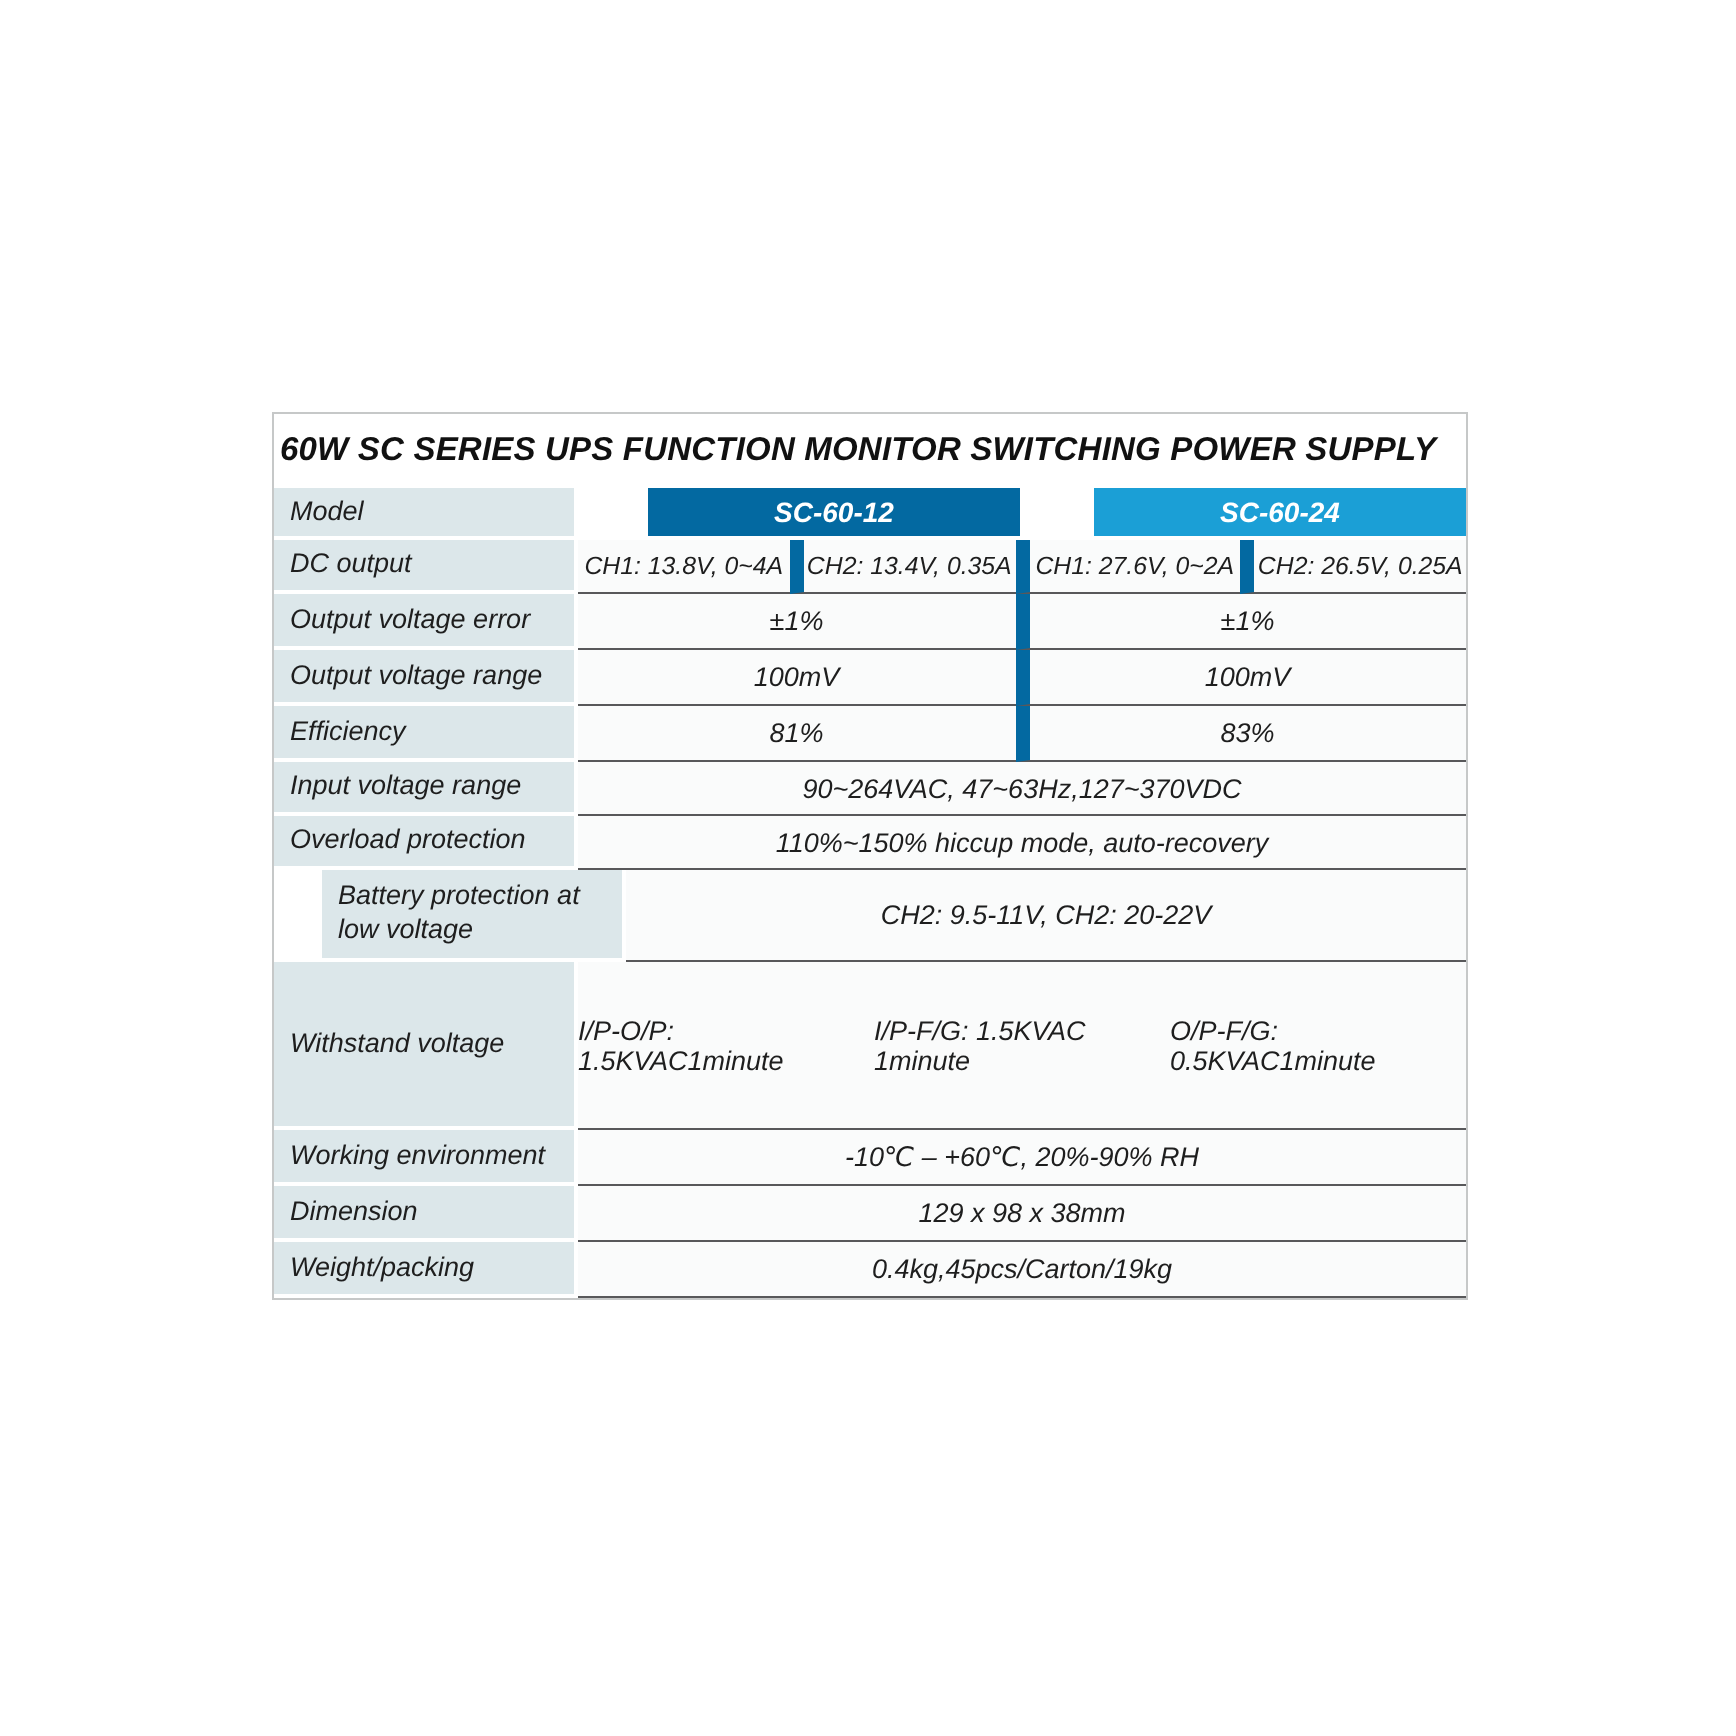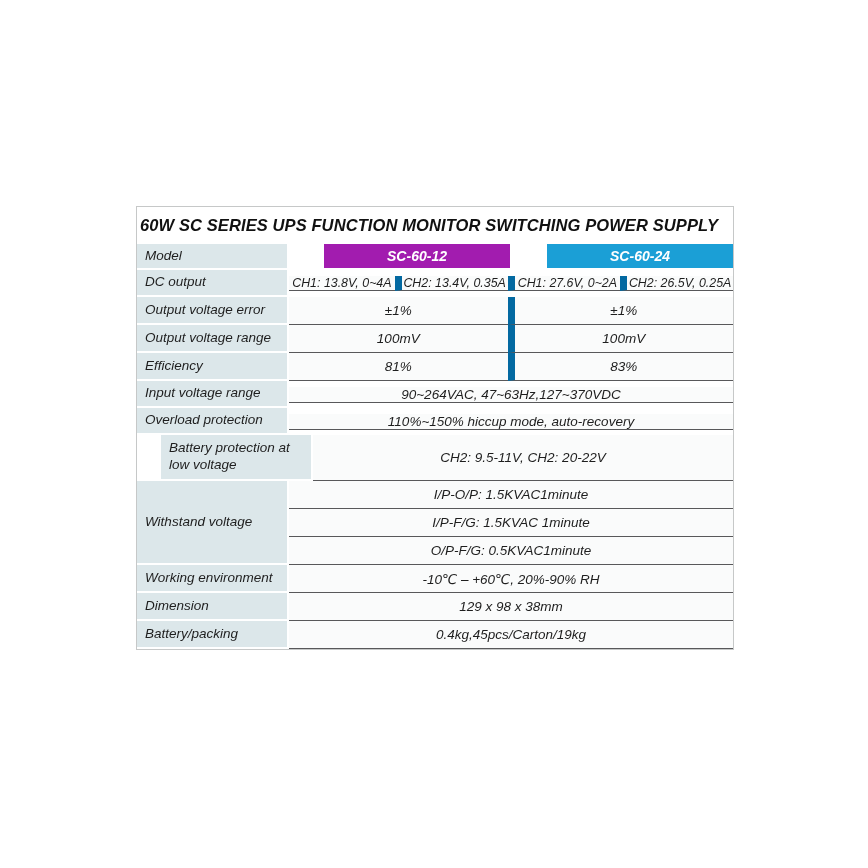--- a/index.html
+++ b/index.html
@@ -14,26 +14,26 @@
   .label { width:150px; flex:0 0 150px; background:#DCE7EA; display:flex; align-items:center;
            padding-left:8px; padding-right:2px; font-size:13.5px; line-height:1.25;
            height:calc(100% - 2px); margin-bottom:2px; margin-right:2px; }
   .vals { flex:1 1 auto; display:flex; background:#FAFBFB; }
   .vcell { flex:1 1 0; display:flex; align-items:center; justify-content:center;
            font-size:13.5px; border-bottom:1px solid #58585a; background:#FAFBFB; }
   .vdiv { border-left:7px solid #0369a1; }
   .hdr { flex:1 1 0; display:flex; align-items:center; justify-content:center;
          color:#ffffff; font-size:14px; font-weight:bold;
          height:calc(100% - 2px); margin-bottom:2px; }
-  .hdr.red  { background:#a21caf; margin-right:1px; }
+  .hdr.red  { background:#0369a1; margin-right:1px; }
   .hdr.blue { background:#1B9FD6; margin-left:1px; }
   .dccell { font-size:12.4px; white-space:nowrap; overflow:hidden; }
-  .h26 { height:26px;gap:35px; } .h27 { height:27px;align-items:center; } .h28 { height:28px; }
+  .h26 { height:26px;gap:35px; } .h27 { height:27px; } .h28 { height:28px; }
   .h46 { height:46px;padding-left:24px; } .h84 { height:84px; }
-  .stack { flex:1 1 auto; display:flex; flex-direction:column; }
+  .stack { flex:1 1 auto; display:flex; flex-direction:row; }
   .stack .vcell { flex:1 1 0; }
 </style>
 </head>
 <body>
 
 <div class="sheet">
 
   <div class="title">60W SC SERIES UPS FUNCTION MONITOR SWITCHING POWER SUPPLY</div>
 
   <div class="row h26">
@@ -114,19 +114,19 @@
   </div>
 
   <div class="row h28">
     <div class="label">Dimension</div>
     <div class="vals">
       <div class="vcell">129 x 98 x 38mm</div>
     </div>
   </div>
 
   <div class="row h28">
-    <div class="label">Battery/packing</div>
+    <div class="label">Weight/packing</div>
     <div class="vals">
       <div class="vcell">0.4kg,45pcs/Carton/19kg</div>
     </div>
   </div>
 
 </div>
 
 </body></html>

